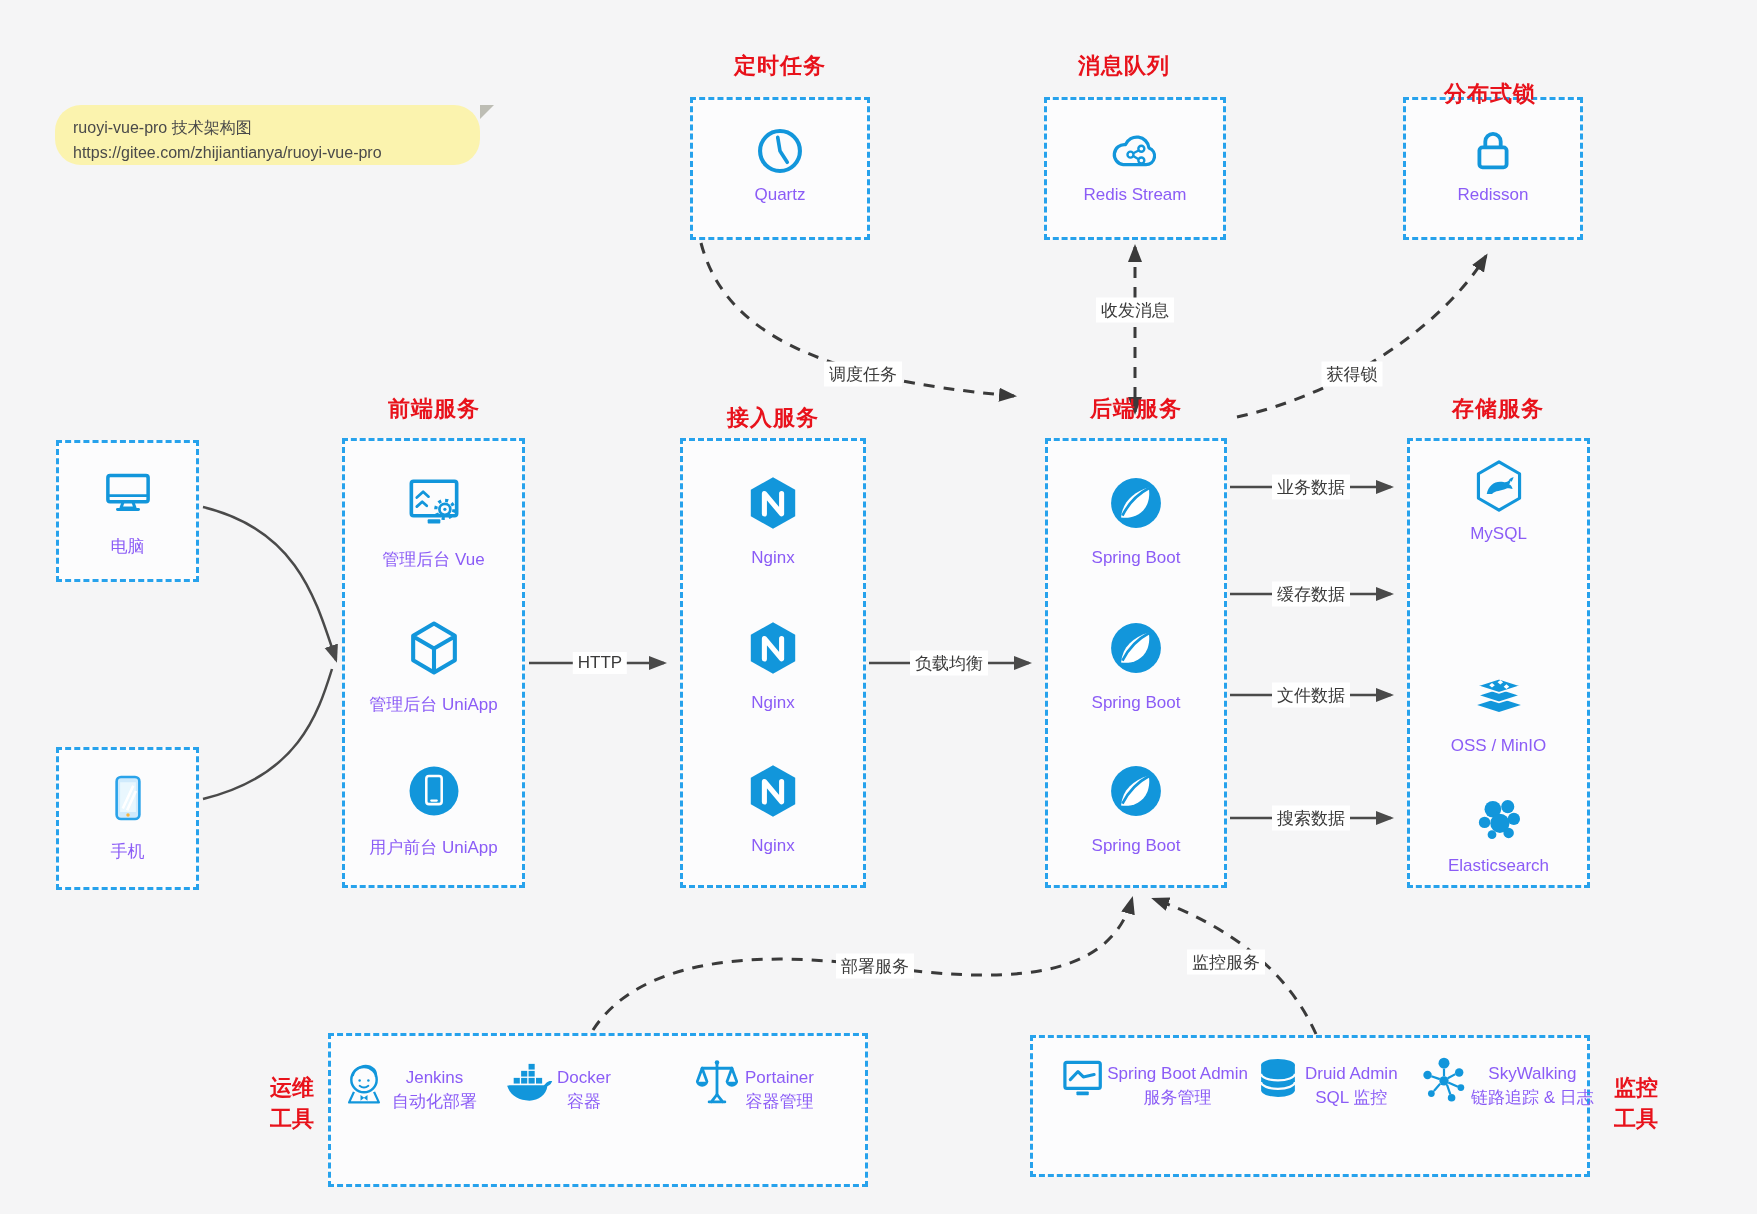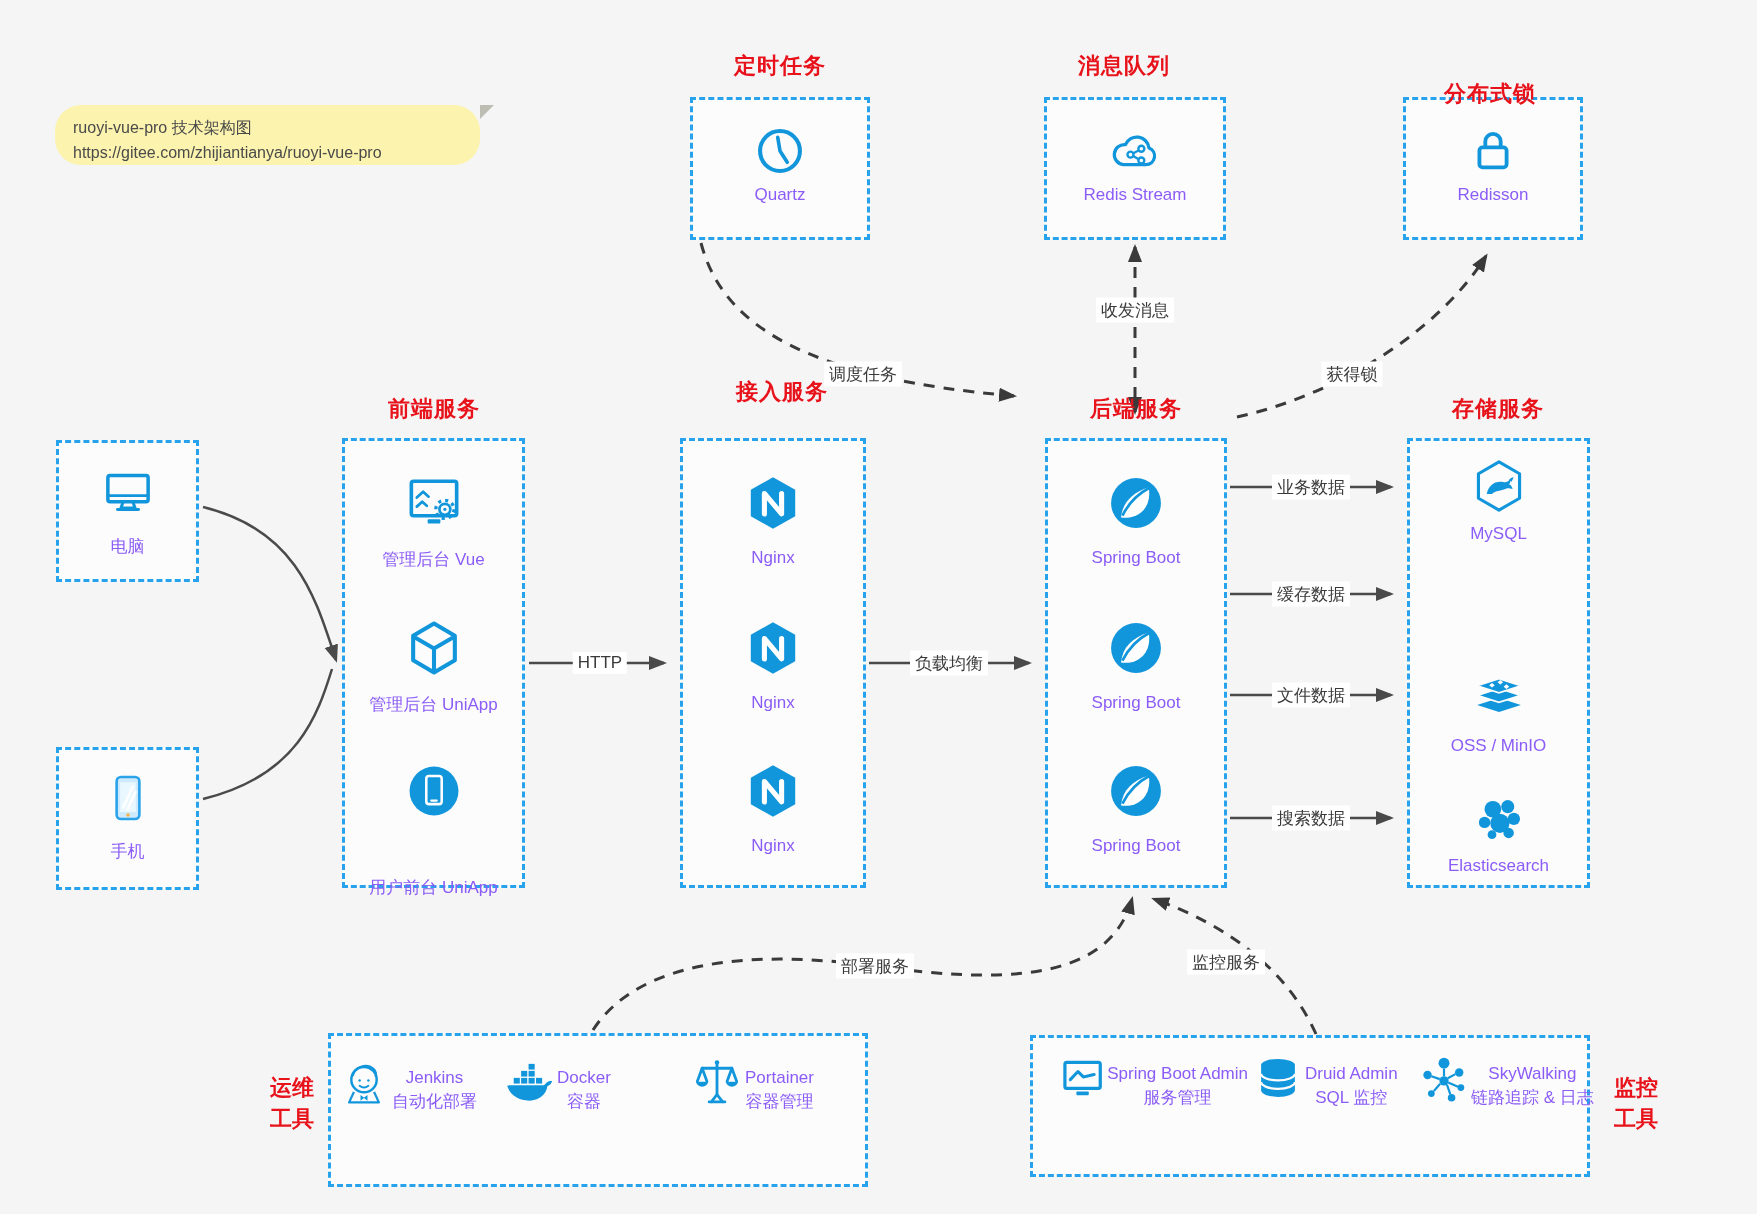--- a/index.html
+++ b/index.html
@@ -244,38 +244,38 @@
   <div class="gbox" style="left:56px;top:747px;width:143px;height:143px;">
     <div class="item" style="top:20px;">
       <svg class="ic" width="56" height="56">
           <use href="#sym-phone"></use>
         </svg>
       <div class="ilabel m-cli">手机</div>
     </div>
   </div>
 
   <div class="gtitle" style="left:434px;top:409px;">前端服务</div>
-  <div class="gtitle" style="left:773px;top:392px;margin-left:9px;">接入服务</div>
+  <div class="gtitle" style="left:773px;top:418px;">接入服务</div>
   <div class="gtitle" style="left:1136px;top:409px;">后端服务</div>
   <div class="gtitle" style="left:1498px;top:409px;">存储服务</div>
 
   <div class="gbox" style="left:342px;top:438px;width:183px;height:450px;">
     <div class="item" style="top:33px;">
       <svg class="ic" width="58" height="58">
           <use href="#sym-vueadmin"></use>
         </svg>
       <div class="ilabel m-col">管理后台 Vue</div>
     </div>
     <div class="item" style="top:178px;">
       <svg class="ic" width="58" height="58">
           <use href="#sym-cube"></use>
         </svg>
       <div class="ilabel m-col">管理后台 UniApp</div>
     </div>
-    <div class="item" style="top:321px;gap:40px;">
+    <div class="item" style="top:321px;">
       <svg class="ic" width="58" height="58">
           <use href="#sym-useruni"></use>
         </svg>
       <div class="ilabel m-col">用户前台 UniApp</div>
     </div>
   </div>
 
   <div class="gbox" style="left:680px;top:438px;width:186px;height:450px;">
     <div class="item" style="top:33px;">
       <svg class="ic" width="58" height="58">

